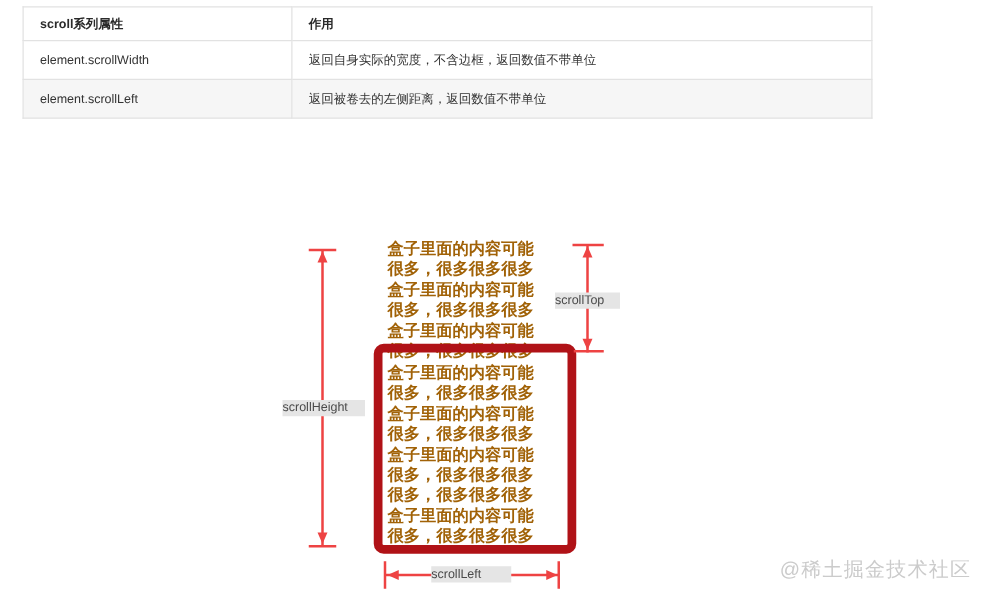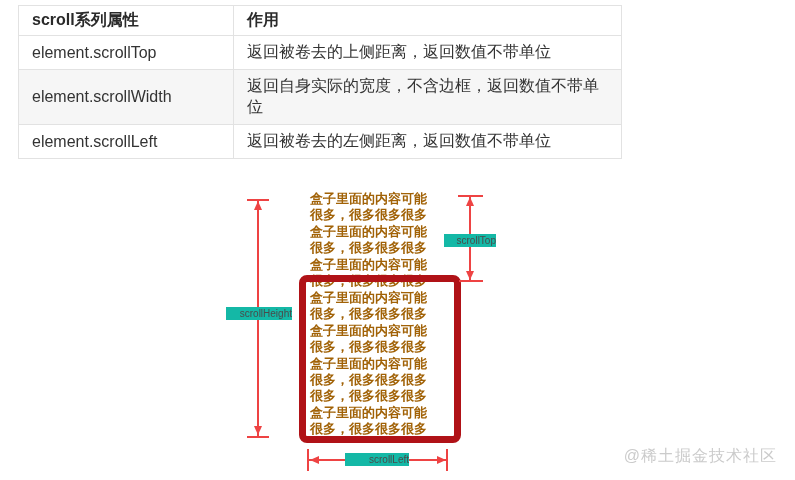--- a/index.html
+++ b/index.html
@@ -4,22 +4,22 @@
 <style>
   * { margin:0; padding:0; box-sizing:border-box; }
   body { background:#fff; font-family:"Liberation Sans", sans-serif; }
   .canvas {
     position:relative; width:795px; height:480px; background:#ffffff;
     overflow:hidden;
   }
 
   
   .props-table {
-    position:absolute; left:18px; top:5px; width:604px;
-    border-collapse:collapse; font-size:16px; color:#333;
+    position:absolute; left:18px; top:5px; width:680px;
+    border-collapse:collapse; font-size:10px; color:#333;
   }
   .props-table th, .props-table td {
     border:1px solid #e2e2e2; text-align:left; padding:6px 13px;
     height:31px; vertical-align:middle;
   }
   .props-table th { font-weight:bold; color:#2a2a2a; padding:4px 13px; height:27px; }
   .props-table td.prop-col, .props-table th.prop-col { width:215px; }
   .props-table tbody tr:nth-child(even) { background:#f6f6f6; }
 
   
@@ -28,36 +28,36 @@
     font-size:13px; line-height:16.45px; font-weight:600; color:#a16207;
     text-align:left; white-space:nowrap;
   }
   .red-box {
     position:absolute; left:299px; top:275px; width:162px; height:168px;
     border:7px solid #b01217; border-radius:8px; background:transparent;
   }
 
   .dim { position:absolute; background:#ee4343; }
   .dim-label {
-    position:absolute; font-size:10px; color:#4a4a4a; background:#14b8a6;
-    text-align:right; line-height:13px; white-space:nowrap;
+    position:absolute; font-size:10px; color:#4a4a4a; background:#e5e5e5;
+    text-align:left; line-height:13px; white-space:nowrap;
   }
   .tri { position:absolute; width:0; height:0; }
   .tri-up    { border-left:4px solid transparent; border-right:4px solid transparent; border-bottom:9px solid #ee4343; }
   .tri-down  { border-left:4px solid transparent; border-right:4px solid transparent; border-top:9px solid #ee4343; }
   .tri-left  { border-top:4px solid transparent; border-bottom:4px solid transparent; border-right:9px solid #ee4343; }
   .tri-right { border-top:4px solid transparent; border-bottom:4px solid transparent; border-left:9px solid #ee4343; }
 
   
   .sh-cap-top    { left:247px; top:199px; width:22px; height:2px; }
   .sh-line       { left:257px; top:200px; width:2px;  height:237px; }
   .sh-arr-up     { left:254px; top:201px; }
   .sh-arr-down   { left:254px; top:426px; }
   .sh-cap-bottom { left:247px; top:436px; width:22px; height:2px; }
-  .sh-label      { left:226px; top:307px; width:66px; }
+  .sh-label      { left:226px; top:320px; width:66px; }
 
   
   .st-cap-top    { left:458px; top:195px; width:25px; height:2px; }
   .st-line       { left:469px; top:196px; width:2px;  height:86px; }
   .st-arr-up     { left:466px; top:197px; }
   .st-arr-down   { left:466px; top:271px; }
   .st-cap-bottom { left:459px; top:280px; width:24px; height:2px; }
   .st-label      { left:444px; top:234px; width:52px; }
 
   
@@ -80,24 +80,20 @@
 <div class="canvas">
 
   <table class="props-table">
     <thead>
       <tr>
         <th class="prop-col">scroll系列属性</th>
         <th>作用</th>
       </tr>
     </thead>
     <tbody>
-      <tr>
-        <td class="prop-col">element.scrollTop</td>
-        <td>返回被卷去的上侧距离，返回数值不带单位</td>
-      </tr>
       <tr>
         <td class="prop-col">element.scrollWidth</td>
         <td>返回自身实际的宽度，不含边框，返回数值不带单位</td>
       </tr>
       <tr>
         <td class="prop-col">element.scrollLeft</td>
         <td>返回被卷去的左侧距离，返回数值不带单位</td>
       </tr>
     </tbody>
   </table>

